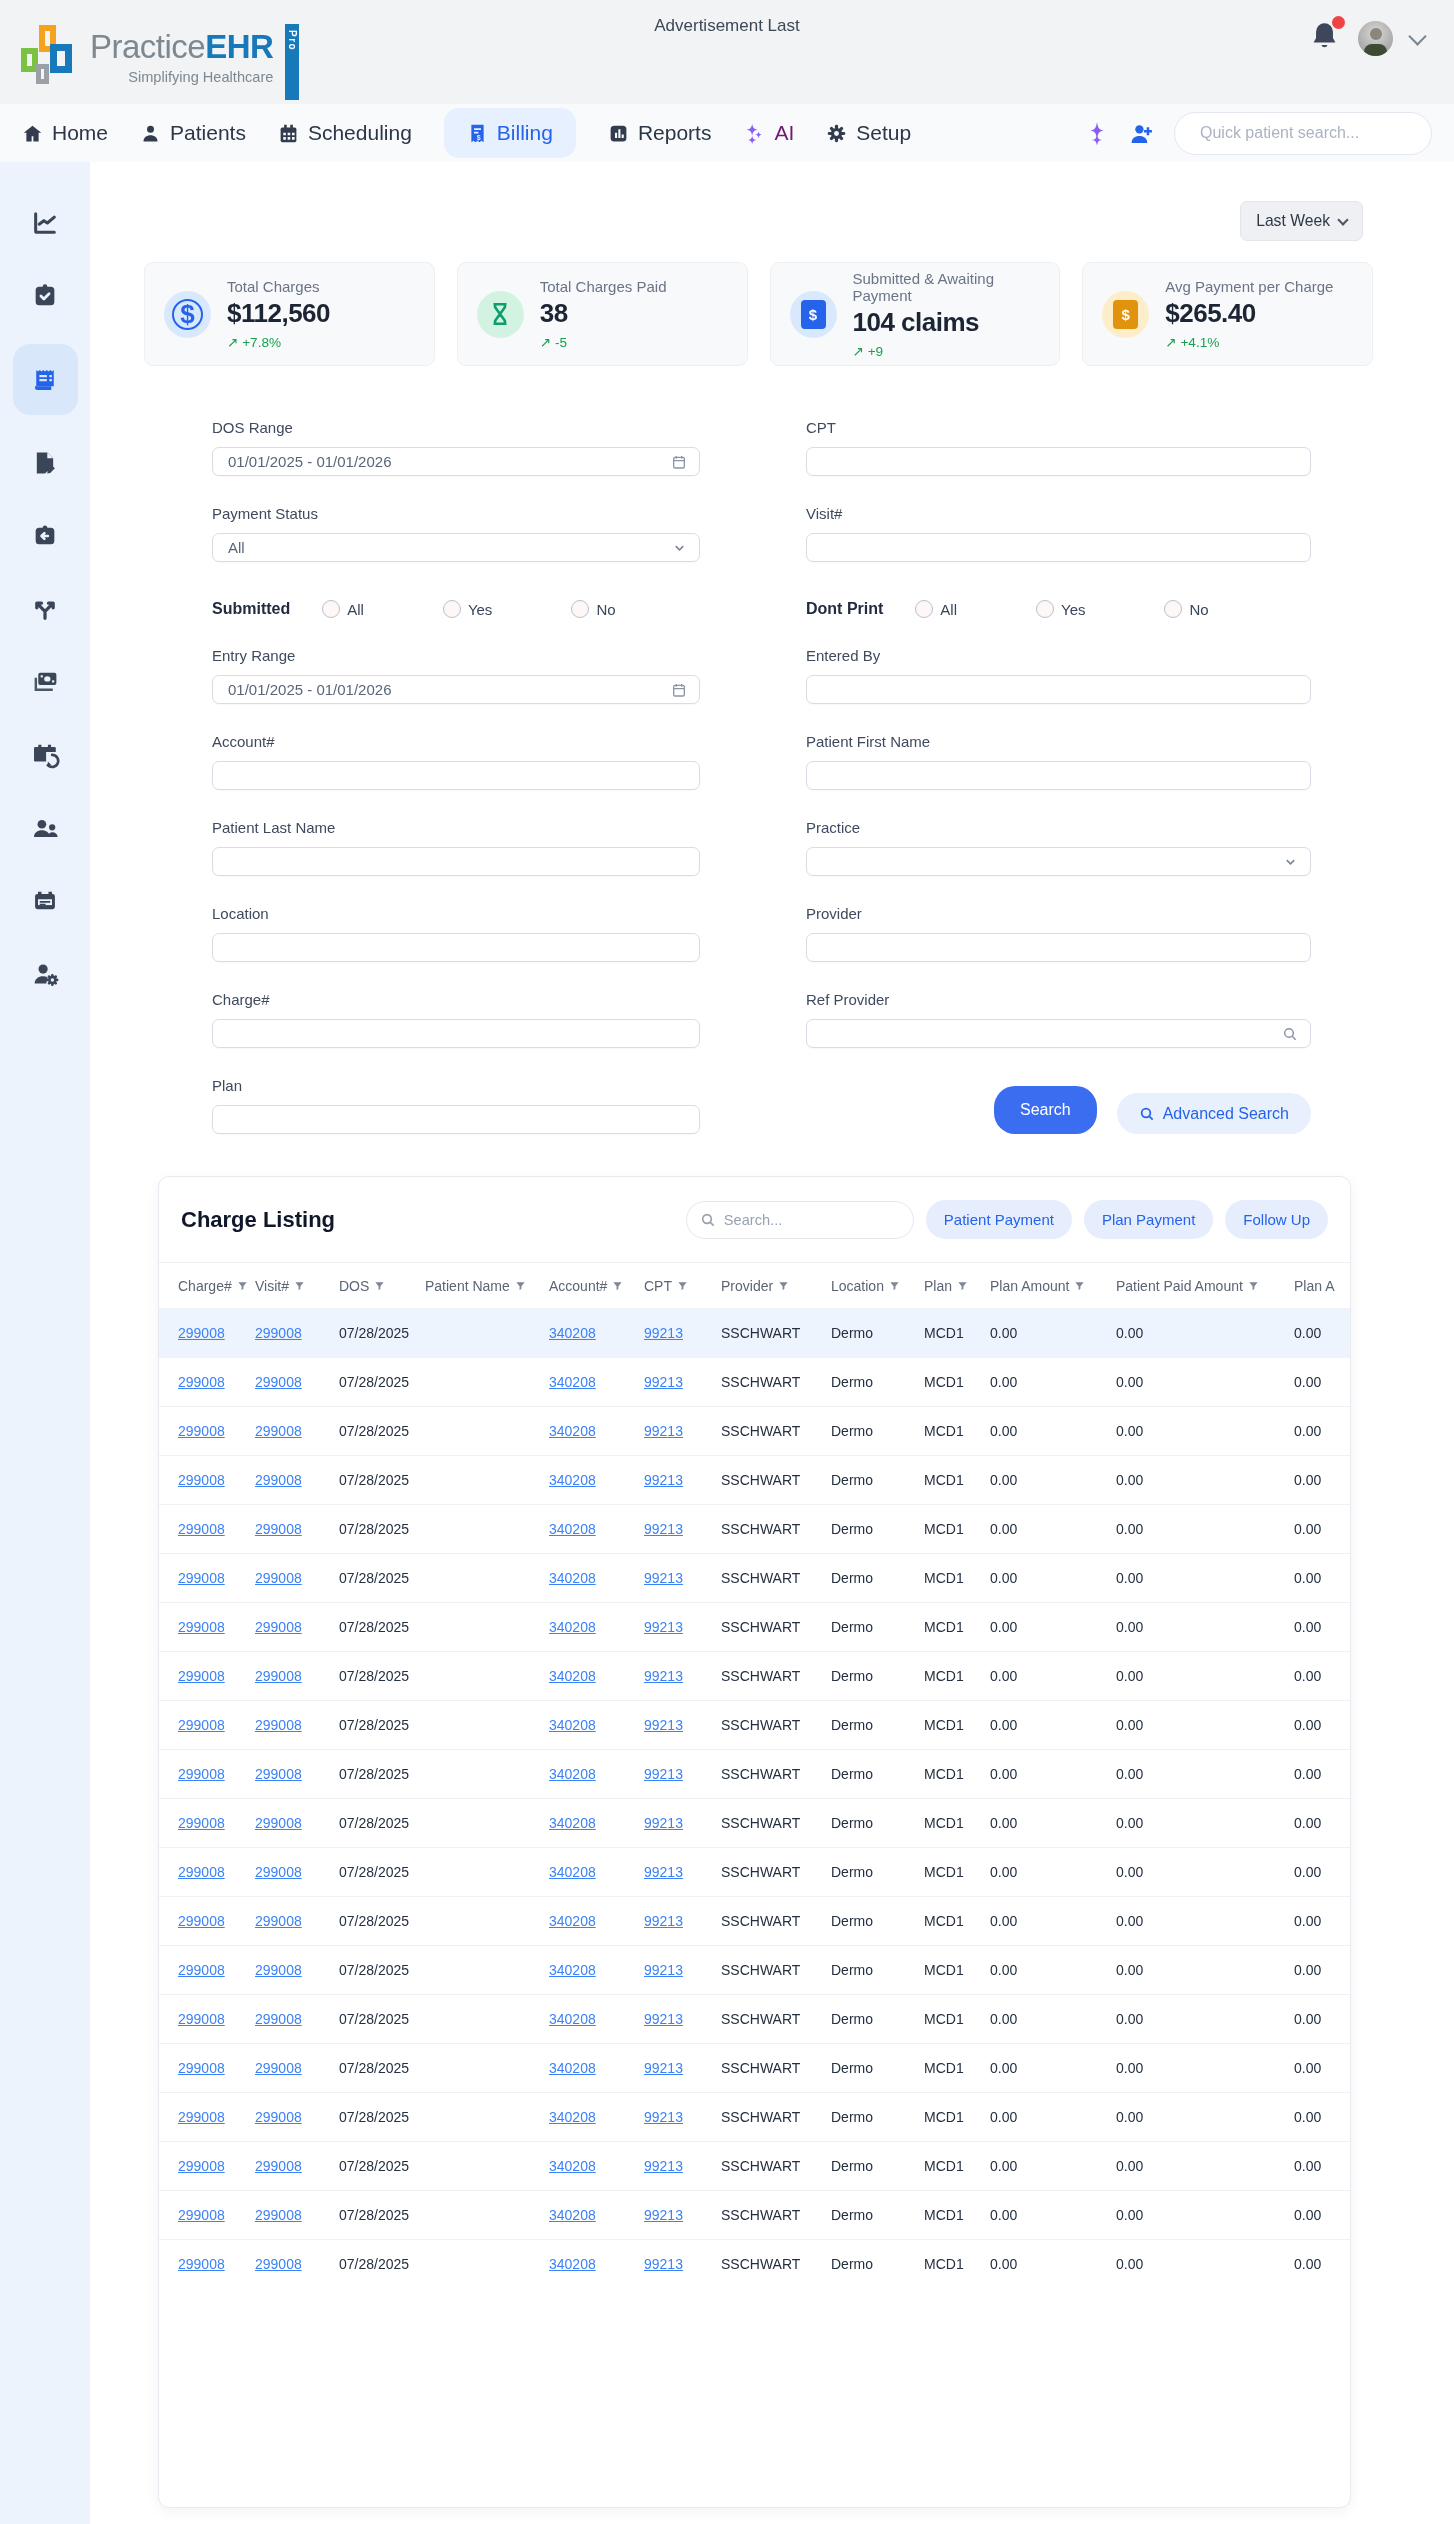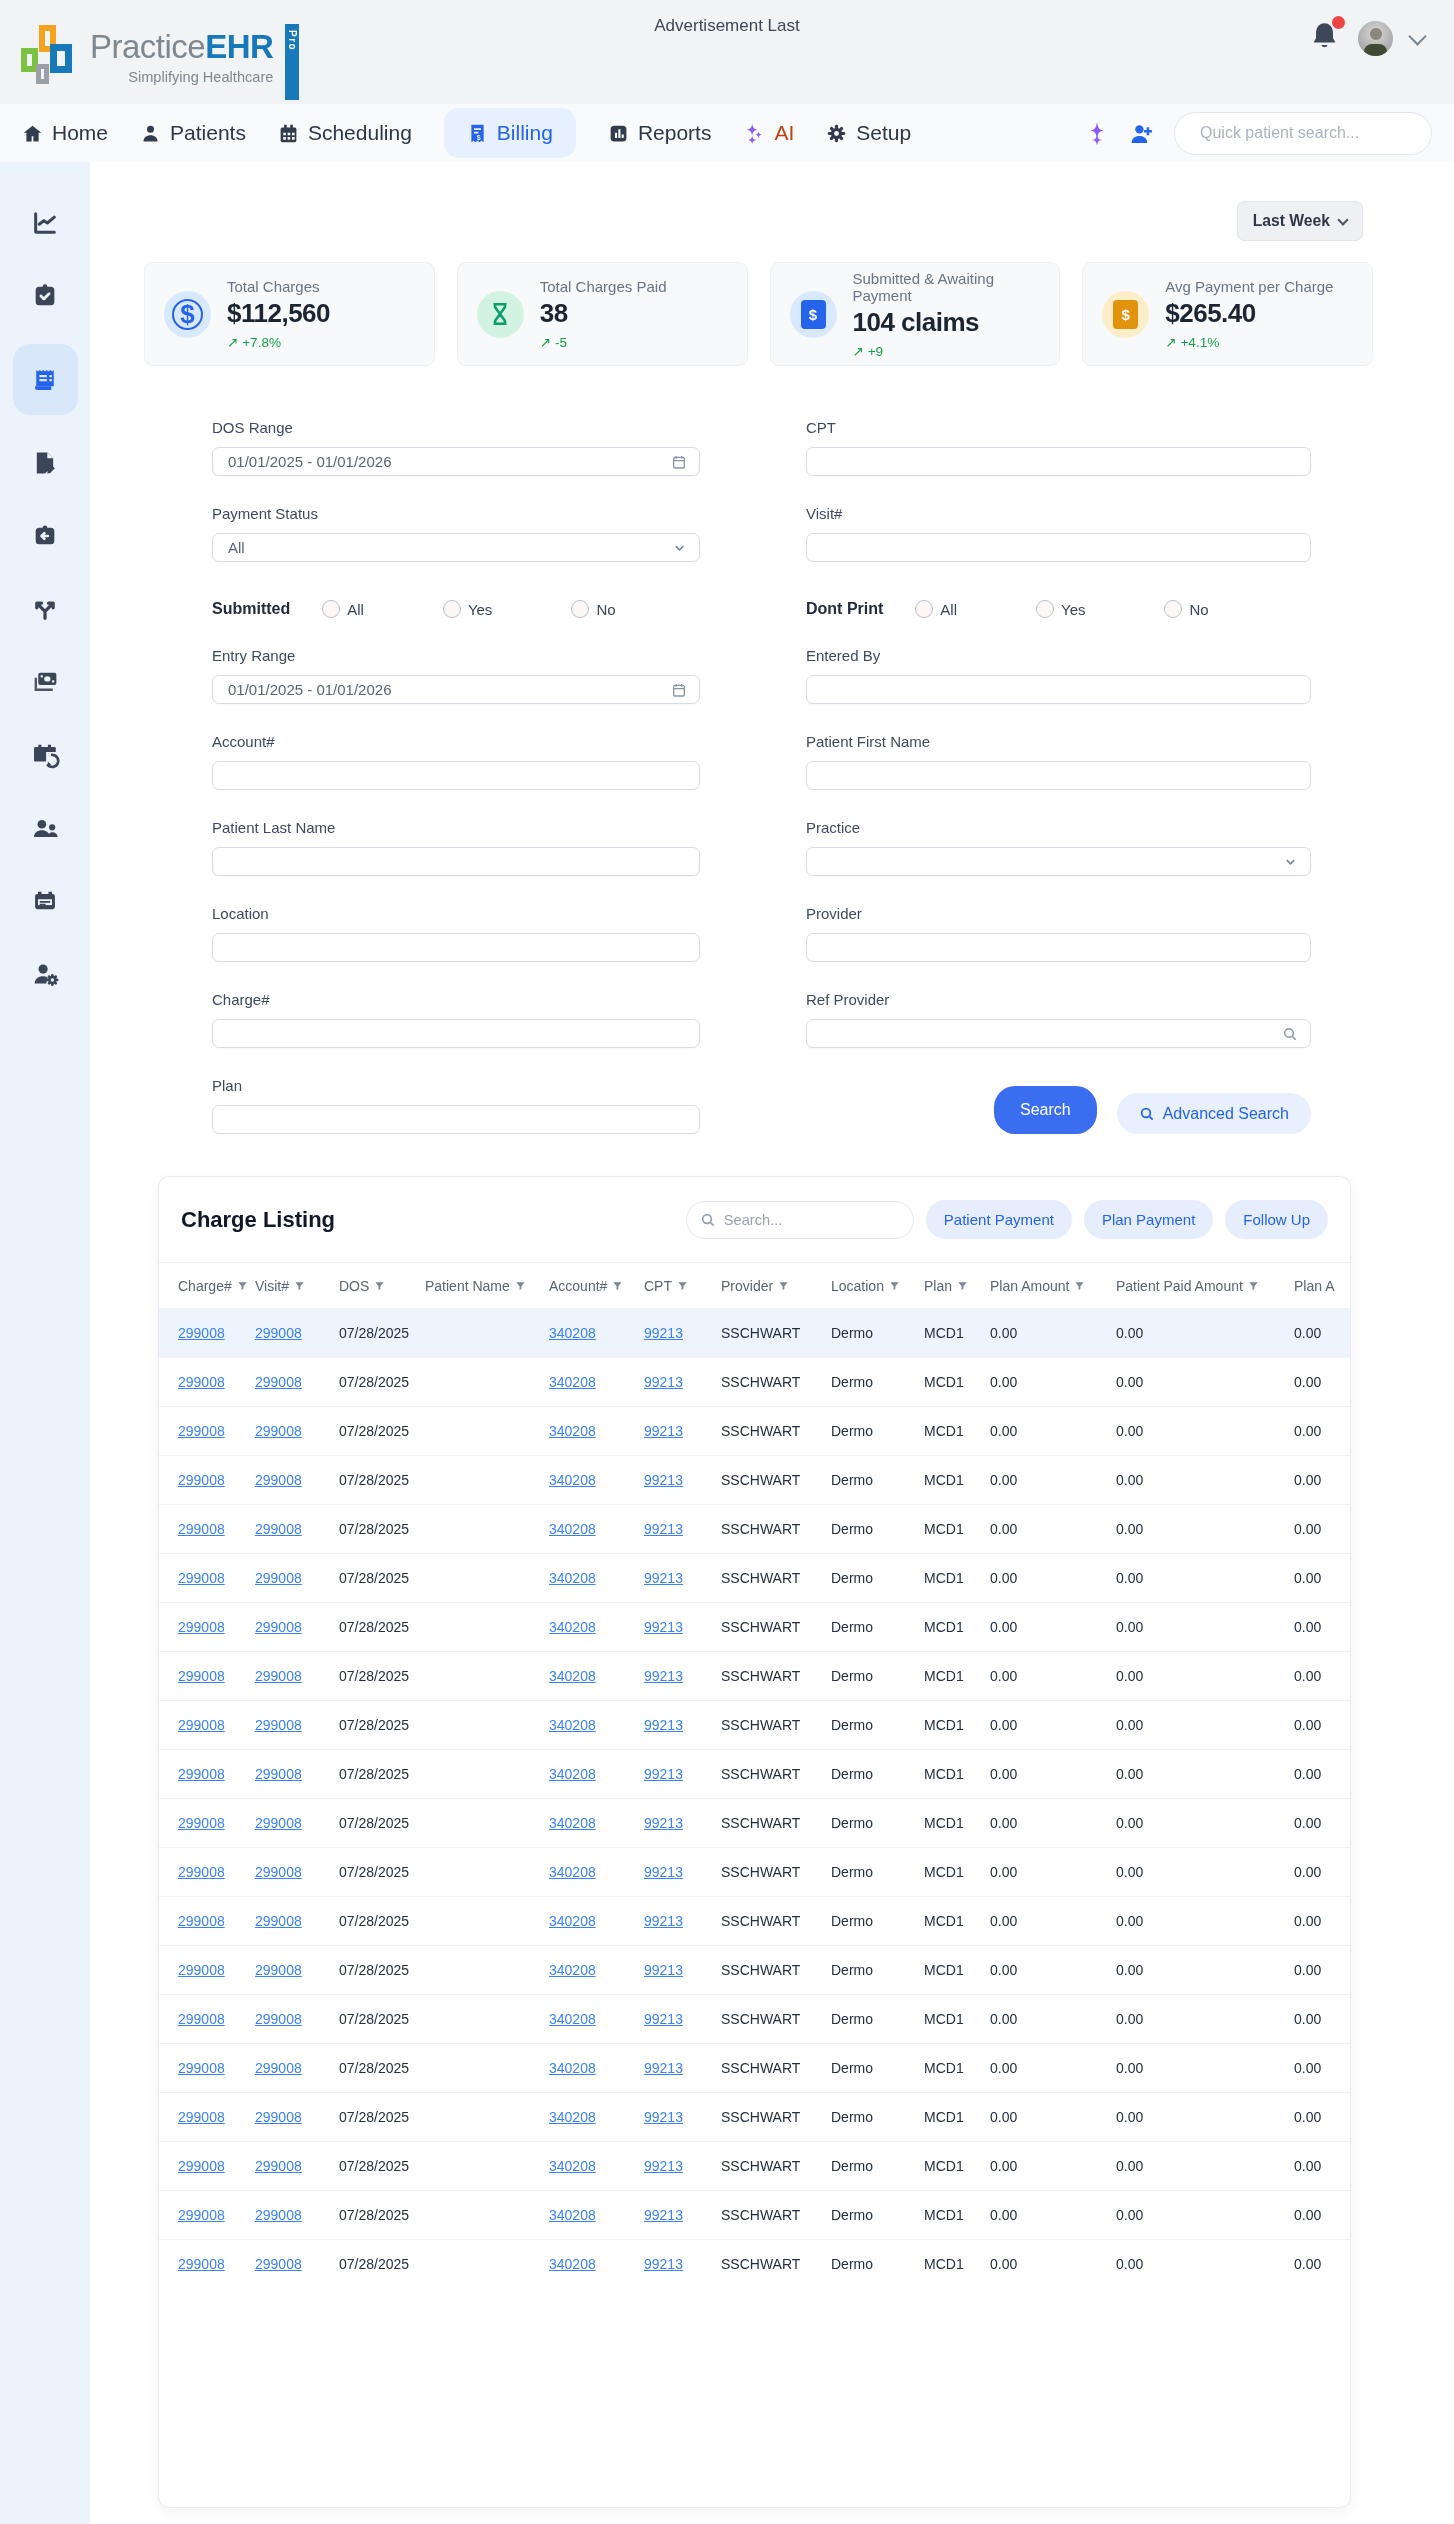--- a/index.html
+++ b/index.html
@@ -30,36 +30,36 @@
   .avatar { width:35px; height:35px; border-radius:50%; background:radial-gradient(circle at 50% 35%, #d9d9d9 0%, #a8a8a8 70%); position:relative; overflow:hidden; }
   .avatar::before { content:""; position:absolute; top:7px; left:11.6px; width:12px; height:12px; border-radius:50%; background:#8c857c; }
   .avatar::after  { content:""; position:absolute; bottom:-3px; left:6px; width:23px; height:15px; border-radius:8px 8px 0 0; background:#3f4a35; }
   .chev { width:13px; height:13px; border-right:2.5px solid #7a8696; border-bottom:2.5px solid #7a8696; transform:rotate(45deg); margin-top:-4px; }
 
   
   .navbar { height:58px; background:#f8fafc; display:flex; align-items:center; padding:0 22px; gap:32px; }
   .nav-item { display:flex; align-items:center; gap:9px; font-size:21px; color:#2b3648; cursor:pointer; }
   .nav-item svg { flex:none; }
   .nav-billing { background:#e7f0fe; color:#2563eb; padding:13px 23px; border-radius:15px; }
-  .nav-ai { color:#c2410c; }
+  .nav-ai { color:#701a75; }
   .nav-right { margin-left:auto; display:flex; align-items:center; gap:20px; }
   .nav-search { display:flex; align-items:center; gap:10px; width:258px; height:43px; background:#fff; border:1px solid #e3e7ee; border-radius:22px; padding:0 15px; }
   .nav-search input { border:none; outline:none; flex:1; font-size:16px; color:#556072; background:transparent; font-family:inherit; }
   .nav-search input::placeholder { color:#aab3c0; }
 
   
   .app { display:flex; min-height:2593px; align-items:stretch; }
   .sidebar { width:90px; background:#ecf3fd; padding-top:36px; display:flex; flex-direction:column; align-items:center; gap:23px; flex:none; }
   .sb-item { width:65px; height:50px; display:flex; align-items:center; justify-content:center; color:#3a4657; border-radius:17px; cursor:pointer; }
   .sb-item.active { background:#d9e7fb; color:#2563eb; height:71px; }
   .main { flex:1; background:#fff; min-width:0; }
 
   
   .controls-row { display:flex; justify-content:flex-end; margin:39px 91px 0 0; }
-  .lastweek-btn { height:40px; padding:0 15px; background:#eef0f3; border:1px solid #e2e5ea; border-radius:7px; display:flex; align-items:center; gap:9px; font-size:15.7px; color:#2d3747; cursor:pointer;font-weight:bold; }
+  .lastweek-btn { height:40px; padding:0 15px; background:#eef0f3; border:1px solid #e2e5ea; border-radius:7px; display:flex; align-items:center; gap:9px; font-size:15.7px; color:#2d3747; cursor:pointer; }
   .chev-sm { width:8px; height:8px; border-right:2px solid #4b5665; border-bottom:2px solid #4b5665; transform:rotate(45deg); margin-top:-3px; }
 
   .stats { display:grid; grid-template-columns:repeat(4,1fr); gap:22px; margin:21px 81px 0 54px; }
   .stat-card { background:#f8f9fb; border:1px solid #edeff2; border-radius:9px; padding:0 19px; height:104px; display:flex; align-items:center; gap:16px; }
   .stat-icon { width:47px; height:47px; border-radius:50%; flex:none; display:flex; align-items:center; justify-content:center; }
   .si-blue   { background:#d9e9fd; color:#2563eb; }
   .si-green  { background:#d3f3e2; color:#0e9d6d; }
   .si-yellow { background:#fdeec9; color:#e2930e; }
   .stat-icon .dollar-circle { font-size:26px; font-weight:700; border:2px solid currentColor; border-radius:50%; width:31px; height:31px; display:flex; align-items:center; justify-content:center; }
   .mini-doc { width:25px; height:29px; border-radius:4px; color:#fff; display:flex; align-items:center; justify-content:center; font-size:15px; font-weight:700; }

